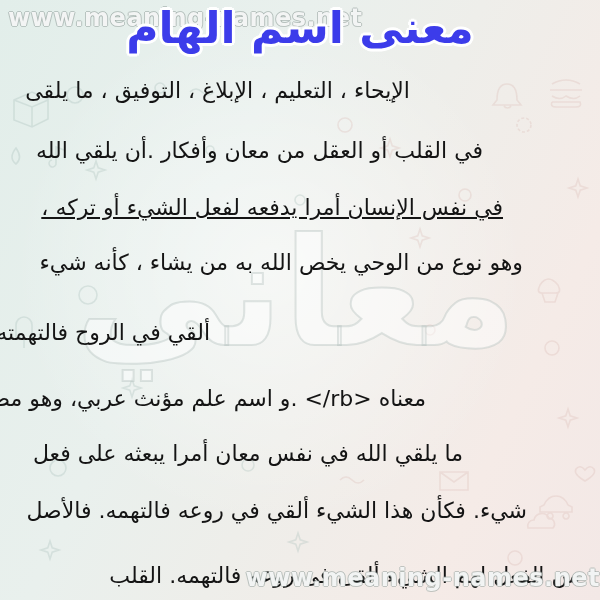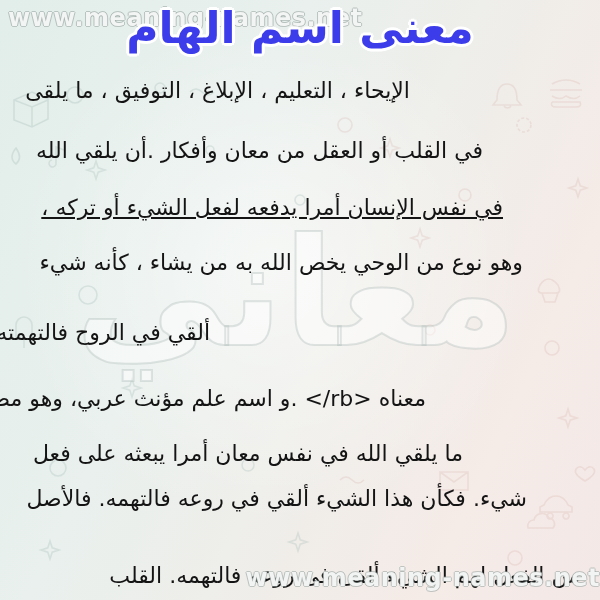--- a/index.html
+++ b/index.html
@@ -95,19 +95,19 @@
   <div id="page-title" style="color: rgb(60, 60, 234);">معنى اسم الهام</div>
 
   <div id="body-lines">
       <div class="body-line" dir="rtl" style="top: 76px; right: 190px; text-align: center;">الإيحاء ، التعليم ، الإبلاغ ، التوفيق ، ما يلقى</div>
       <div class="body-line" dir="rtl" style="top: 136px; right: 117px;">في القلب أو العقل من معان وأفكار .أن يلقي الله</div>
       <div class="body-line" dir="rtl" style="top: 193px; right: 97px; text-decoration: underline;">في نفس الإنسان أمرا يدفعه لفعل الشيء أو تركه ،</div>
       <div class="body-line" dir="rtl" style="top: 248px; right: 77px;">وهو نوع من الوحي يخص الله به من يشاء ، كأنه شيء</div>
       <div class="body-line" dir="rtl" style="top: 318px; right: 390px;">ألقي في الروح فالتهمته</div>
       <div class="body-line" dir="ltr" style="top: 384px; right: 174px;">. و اسم علم مؤنث عربي، وهو مصدر. &lt;/rb&gt; معناه</div>
       <div class="body-line" dir="rtl" style="top: 439px; right: 137px;">ما يلقي الله في نفس معان أمرا يبعثه على فعل</div>
-      <div class="body-line" dir="rtl" style="top: 484px; right: 73px;">شيء. فكأن هذا الشيء ألقي في روعه فالتهمه. فالأصل</div>
+      <div class="body-line" dir="rtl" style="top: 496px; right: 73px;">شيء. فكأن هذا الشيء ألقي في روعه فالتهمه. فالأصل</div>
       <div class="body-line" dir="rtl" style="top: 561px; right: 20px;">من الفعل لهم الشيء ألقى فى روعه فالتهمه. القلب</div>
     </div>
 
   <div id="watermark-bottom" class="watermark">www.meaning-names.net</div>
 
 </div>
 
 </body></html>

